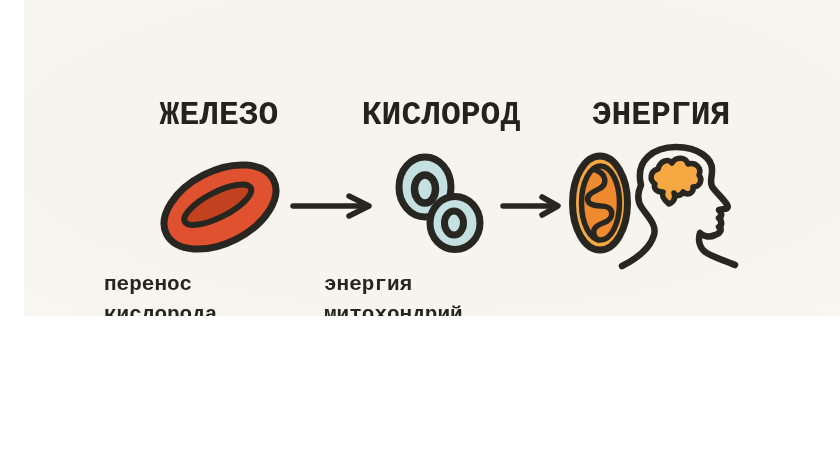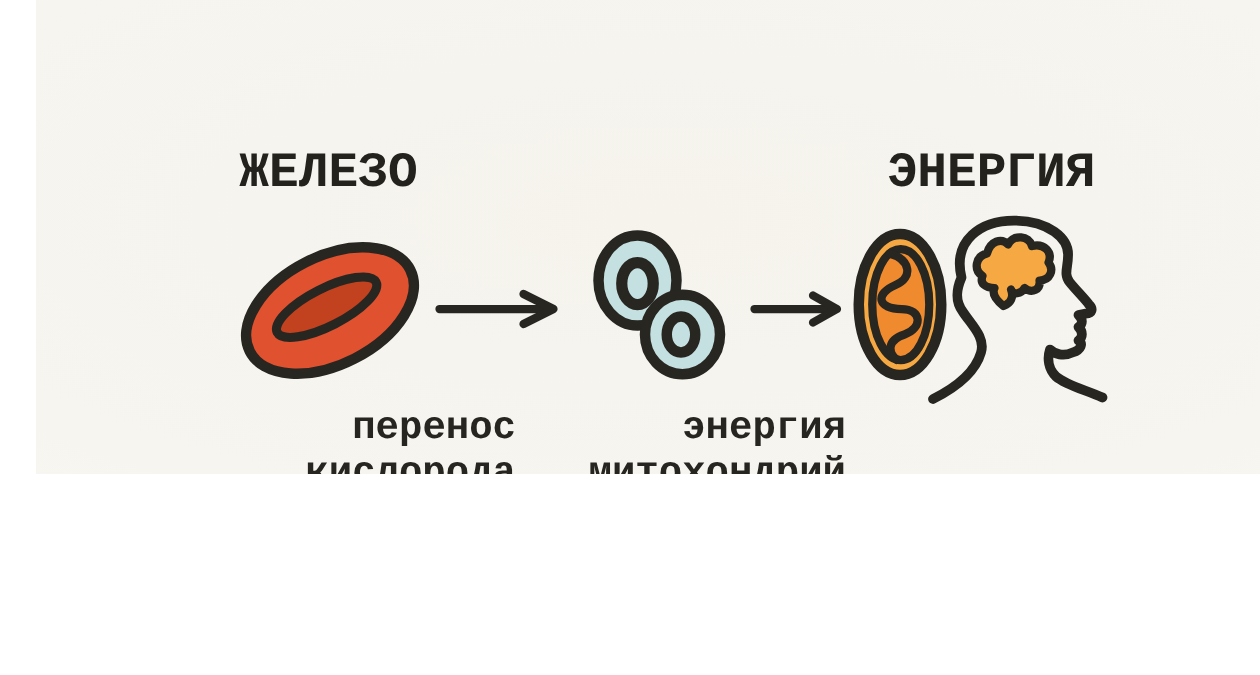--- a/index.html
+++ b/index.html
@@ -14,39 +14,40 @@
   }
   .title{
     position:absolute;top:98px;margin:0;
     width:220px;text-align:center;
     font-size:33px;font-weight:bold;line-height:36px;
     letter-spacing:0px;color:#23221d;white-space:nowrap;
   }
   .t1{left:85px;} .t2{left:307px;} .t3{left:527px;}
   .caption{
     position:absolute;top:270px;
-    width:240px;text-align:right;
-    font-size:26px;font-weight:bold;line-height:30px;
+    width:240px;text-align:left;
+    font-size:21px;font-weight:bold;line-height:30px;
     color:#26251f;white-space:pre-line;
   }
   .c1{left:80px;} .c2{left:300px;} .c3{left:530px;}
   .icon{position:absolute;}
   .i-cell{left:130px;top:150px;}
   .i-oxy{left:368px;top:150px;}
   .i-mito{left:540px;top:146px;}
   .i-head{left:588px;top:138px;}
   .a1{left:263px;top:192px;}
   .a2{left:474px;top:192px;}
 </style>
 </head>
 <body>
 
 <div class="canvas">
 
   <h2 class="title t1">ЖЕЛЕЗО</h2>
+  <h2 class="title t2">КИСЛОРОД</h2>
   <h2 class="title t3">ЭНЕРГИЯ</h2>
 
   <svg class="icon i-cell" width="132" height="114" viewBox="0 0 132 114">
     <g transform="translate(66,57) rotate(-27)">
       <ellipse cx="0" cy="0" rx="60" ry="36" fill="#E0512F" stroke="#282621" stroke-width="7"></ellipse>
       <ellipse cx="-1" cy="-3" rx="37" ry="12.5" fill="#C2411F" stroke="#282621" stroke-width="6"></ellipse>
     </g>
   </svg>
 
   <svg class="icon a1" width="90" height="28" viewBox="0 0 90 28">

